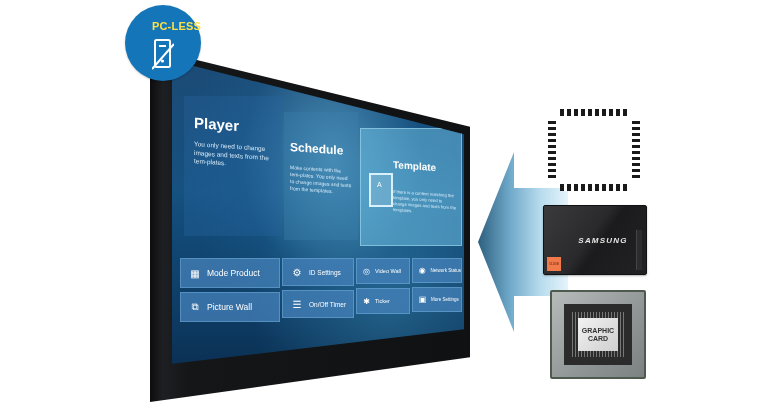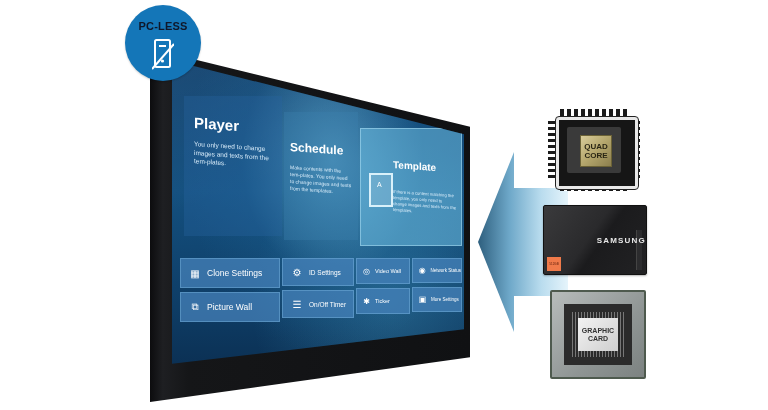--- a/index.html
+++ b/index.html
@@ -50,41 +50,41 @@
   .t1{left:8px;top:214px;width:100px;height:30px;}
   .t2{left:8px;top:248px;width:100px;height:30px;}
   .t3{left:110px;top:214px;width:72px;height:28px;}
   .t4{left:110px;top:246px;width:72px;height:28px;}
   .t5{left:184px;top:214px;width:54px;height:26px;}
   .t6{left:184px;top:244px;width:54px;height:26px;}
   .t7{left:240px;top:214px;width:50px;height:25px;}
   .t8{left:240px;top:243px;width:50px;height:25px;}
 
   
-  .badge{position:absolute;left:125px;top:5px;width:76px;height:76px;border-radius:50%;background:#1476b8;color:#0f172a;text-align:center;box-shadow:0 1px 2px rgba(0,0,0,0.2);}
+  .badge{position:absolute;left:125px;top:5px;width:76px;height:76px;border-radius:50%;background:#1476b8;color:#fde047;text-align:right;box-shadow:0 1px 2px rgba(0,0,0,0.2);}
   .badge-label{position:absolute;left:0;right:0;top:15px;font-weight:bold;font-size:11px;letter-spacing:0.2px;}
   .badge-icon{position:absolute;left:27px;top:33px;width:22px;height:32px;}
 
   
   .arrow{position:absolute;left:478px;top:152px;width:90px;height:180px;
     clip-path:polygon(0% 50%, 40% 0%, 40% 20%, 100% 20%, 100% 80%, 40% 80%, 40% 100%);
     background:linear-gradient(90deg,#2e5f7e 0%,#6ea8c9 35%,#b9dcee 70%,#e5f4fb 100%);}
 
   
   .chip{position:absolute;left:546px;top:109px;width:96px;height:82px;}
   .chip-body{position:absolute;left:10px;top:8px;width:76px;height:66px;background:#161616;border:3px solid #e9e9e9;outline:1.5px solid #222;border-radius:3px;}
   .chip-inner{position:absolute;left:8px;top:7px;width:54px;height:46px;background:#3a3a3a;border-radius:2px;}
   .chip-core{position:absolute;left:13px;top:8px;width:30px;height:30px;background:linear-gradient(135deg,#d8cc9a 0%,#b4a66c 50%,#8c7f4e 100%);border:1px solid #6b6236;display:flex;flex-direction:column;align-items:center;justify-content:center;color:#2a2614;font-size:8px;line-height:9px;font-weight:bold;}
   .pins-top,.pins-bottom{position:absolute;left:14px;width:68px;height:7px;background:repeating-linear-gradient(90deg,#1a1a1a 0 4px,#ffffff 4px 7px);}
   .pins-top{top:0;} .pins-bottom{bottom:0;}
   .pins-left,.pins-right{position:absolute;top:12px;width:8px;height:58px;background:repeating-linear-gradient(180deg,#1a1a1a 0 3px,#ffffff 3px 6px);}
   .pins-left{left:2px;} .pins-right{right:2px;}
 
   .ssd{position:absolute;left:543px;top:205px;width:102px;height:68px;background:linear-gradient(125deg,#3a3a3c 0%,#2a2a2c 45%,#1b1b1d 55%,#222224 100%);border:1px solid #111;border-radius:2px;box-shadow:0 1px 2px rgba(0,0,0,0.3);}
-  .ssd-brand{position:absolute;left:16px;right:0;top:30px;text-align:right;color:#e8e8e8;font-size:8px;font-weight:bold;letter-spacing:1.2px;}
+  .ssd-brand{position:absolute;left:16px;right:0;top:30px;text-align:center;color:#e8e8e8;font-size:8px;font-weight:bold;letter-spacing:1.2px;font-style:italic;}
   .ssd-tag{position:absolute;left:3px;bottom:3px;width:14px;height:14px;background:#f07a4a;color:#5a1a08;font-size:3px;display:flex;align-items:center;justify-content:center;}
   .ssd-edge{position:absolute;right:4px;top:24px;width:5px;height:40px;background:#2c2c2e;border-left:1px solid #444;}
 
   .gpu{position:absolute;left:550px;top:290px;width:92px;height:85px;background:linear-gradient(135deg,#b7bcbb 0%,#8f9594 60%,#7c8281 100%);border:2px solid #4e5a4e;border-radius:2px;}
   .gpu-inner{position:absolute;left:12px;top:12px;width:68px;height:61px;background:#2b2b2b;}
   .gpu-die{position:absolute;left:8px;top:8px;width:52px;height:45px;background:repeating-linear-gradient(90deg,#777 0 1px,#2b2b2b 1px 3px);}
   .gpu-core{position:absolute;left:6px;top:6px;width:40px;height:33px;background:linear-gradient(135deg,#f2f2f2 0%,#cfcfcf 100%);display:flex;flex-direction:column;align-items:center;justify-content:center;color:#333;font-size:7px;line-height:8px;font-weight:bold;}
 </style>
 </head>
 <body>
@@ -105,21 +105,21 @@
     </div>
 
     <div class="panel panel-template">
       <div class="tpl-icon"></div>
       <div class="p-title">Template</div>
       <div class="p-text">If there is a content matching the template, you only need to change images and texts from the templates.</div>
     </div>
 
     <div class="tile t1">
       <span class="t-icon">▦</span>
-      <span class="t-label">Clone Settings</span>
+      <span class="t-label">Mode Product</span>
     </div>
     <div class="tile t2">
       <span class="t-icon">⧉</span>
       <span class="t-label">Picture Wall</span>
     </div>
     <div class="tile t3">
       <span class="t-icon">⚙</span>
       <span class="t-label" style="font-size:6.5px">ID Settings</span>
     </div>
     <div class="tile t4">
@@ -155,28 +155,20 @@
   </svg>
 </div>
 
 <div class="arrow"></div>
 
 <div class="chip">
   <div class="pins-top"></div>
   <div class="pins-bottom"></div>
   <div class="pins-left"></div>
   <div class="pins-right"></div>
-  <div class="chip-body">
-    <div class="chip-inner">
-      <div class="chip-core">
-        <span>QUAD</span>
-        <span>CORE</span>
-      </div>
-    </div>
-  </div>
 </div>
 
 <div class="ssd">
   <div class="ssd-edge"></div>
   <div class="ssd-brand">SAMSUNG</div>
   <div class="ssd-tag">512GB</div>
 </div>
 
 <div class="gpu">
   <div class="gpu-inner">

